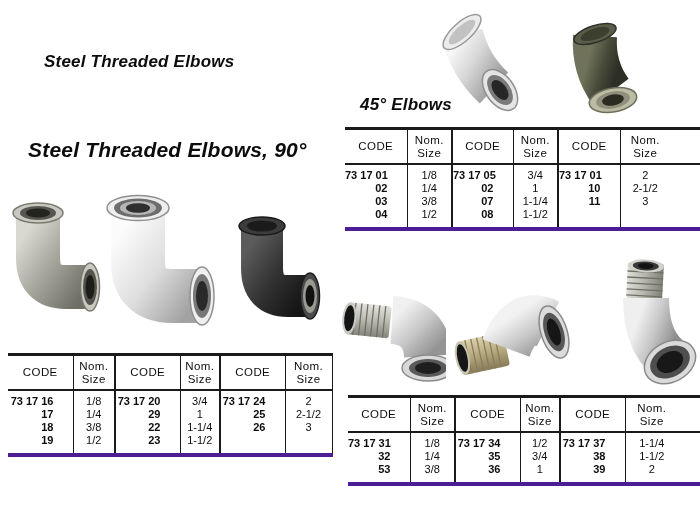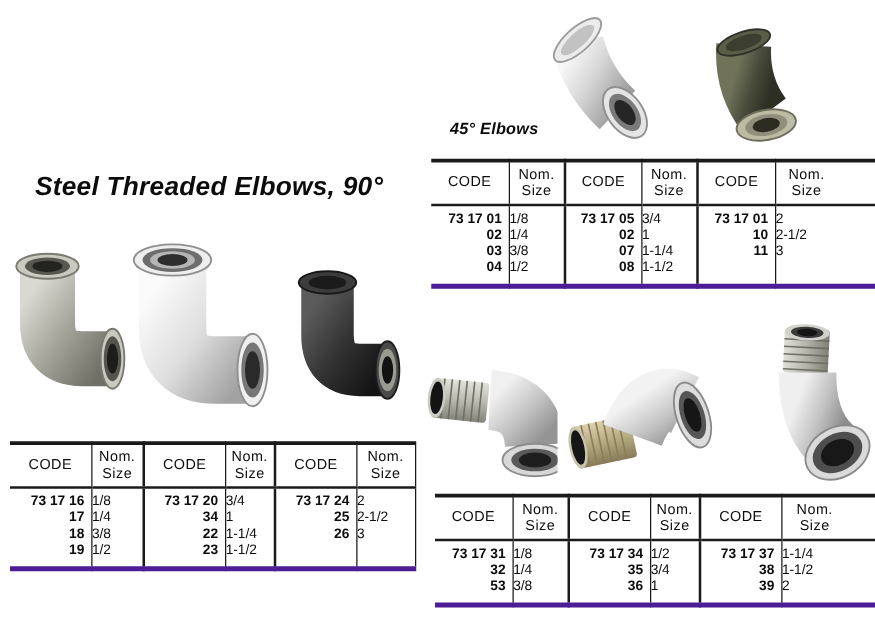--- a/index.html
+++ b/index.html
@@ -4,48 +4,49 @@
 <style>
   * { margin:0; padding:0; box-sizing:border-box; }
   html,body { background:#ffffff; }
   body { width:700px; height:505px; position:relative; font-family:"Liberation Sans","DejaVu Sans",sans-serif; color:#0d0d0d; }
   .stage { position:absolute; left:0; top:0; width:700px; height:505px; background:#fff; overflow:hidden; }
 
   
   .title { position:absolute; font-weight:bold; font-style:italic; white-space:nowrap; color:#0c0c0c; letter-spacing:.2px; }
   .t-main   { left:44px;  top:52px;  font-size:17px; }
   .t-90     { left:28px;  top:138px; font-size:21px; }
-  .t-45     { left:360px; top:95px;  font-size:13px; }
+  .t-45     { left:360px; top:95px;  font-size:17px; }
   .t-street { left:356px; top:232px; font-size:16.5px; }
 
   
   .photo { position:absolute; }
   .photo svg { width:100%; height:100%; display:block; }
 
   
   table.spec { position:absolute; border-collapse:collapse; table-layout:fixed;
                border-top:3px solid #1a1a1a; border-bottom:4px solid #4c1d95; }
   .spec th { font-weight:normal; font-size:11.5px; line-height:12.5px; text-align:center;
              vertical-align:middle; border-bottom:2px solid #1a1a1a; padding:4px 0 4px; letter-spacing:.4px; }
   .spec td { vertical-align:top; padding:4px 0 6px; }
   .spec td div { font-size:11px; line-height:13px; }
   .spec .vline { border-left:1.4px solid #1a1a1a; }
   .spec .grp   { border-left:2px solid #1a1a1a; }
-  .spec td.codes div { font-weight:bold; text-align:right; padding-right:5px; white-space:nowrap; }
-  .spec td.sizes div { text-align:left; white-space:nowrap; }
+  .spec td.codes div { font-weight:bold; text-align:right; padding-right:19px; white-space:nowrap; }
+  .spec td.sizes div { text-align:center; white-space:nowrap; }
   .spec-rborder { border-right:1.4px solid #1a1a1a; }
   
   .shift45 { padding-right:30px !important; }
   .shiftst { padding-right:22px !important; }
 </style>
 </head>
 <body>
 
 <div class="stage">
 
+  <div class="title t-main">Steel Threaded Elbows</div>
   <div class="title t-90">Steel Threaded Elbows, 90°</div>
   <div class="title t-45">45° Elbows</div>
 
   <figure class="photo" style="left:424px;top:6px;width:112px;height:116px" aria-label="galvanized steel 45-degree elbow">
     <svg viewBox="0 0 112 116">
       <defs>
         <linearGradient id="gD" x1="0" y1="0" x2="1" y2="1">
           <stop offset="0" stop-color="#f7f7f7"></stop>
             <stop offset=".45" stop-color="#d6d6d6"></stop>
             <stop offset="1" stop-color="#9d9d9d"></stop>
@@ -366,21 +367,21 @@
           <div>19</div>
         </td>
         <td class="sizes vline">
           <div>1/8</div>
           <div>1/4</div>
           <div>3/8</div>
           <div>1/2</div>
         </td>
         <td class="codes grp">
           <div>73 17 20</div>
-          <div>34</div>
+          <div>29</div>
           <div>22</div>
           <div>23</div>
         </td>
         <td class="sizes vline">
           <div>3/4</div>
           <div>1</div>
           <div>1-1/4</div>
           <div>1-1/2</div>
         </td>
         <td class="codes grp">

